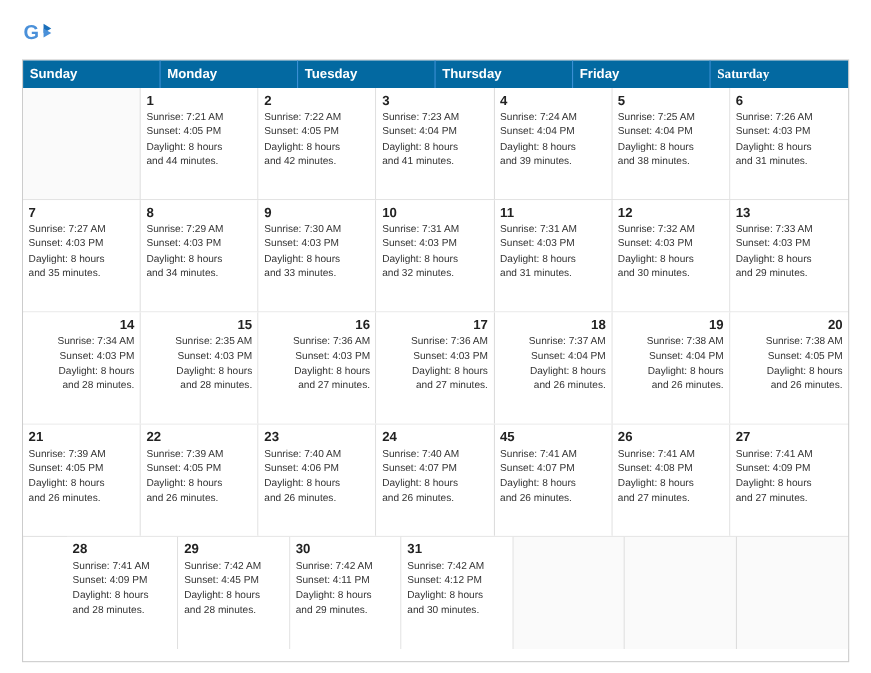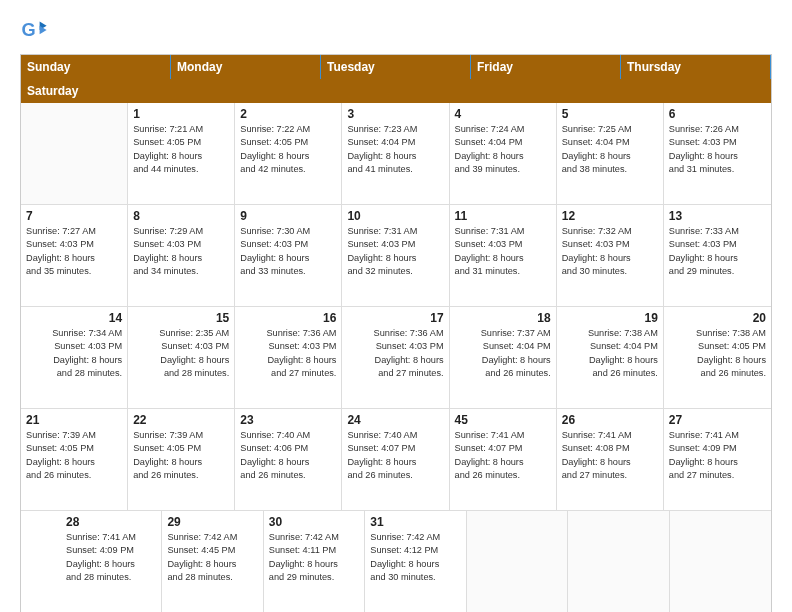--- a/index.html
+++ b/index.html
@@ -54,32 +54,32 @@
       font-size: 15px;
       color: #555;
       margin-top: 2px;
     }
     .calendar {
       flex: 1;
       border: 1px solid #ccc;
     }
     .cal-header {
       display: grid;
-      grid-template-columns: repeat(5, 1fr);
-      background: #a16207;
+      grid-template-columns: repeat(6, 1fr);
+      background: #0369a1;
     }
     .cal-header-cell {
       color: #fff;
       font-size: 12px;
       font-weight: bold;
       padding: 5px 6px;
       text-align: left;
       border-right: 1px solid #3a8fd4;
     }
-    .cal-header-cell:last-child { border-right: none; }
+    .cal-header-cell:last-child { border-right: none; font-family: Liberation Serif, serif; }
     .cal-body {
       display: flex;
       flex-direction: column;
     }
     .cal-row {
       display: grid;
       grid-template-columns: repeat(7, 1fr);
       border-bottom: 1px solid #ddd;
       flex: 1;
     }
@@ -126,22 +126,22 @@
       <div class="month-title"></div>
       <div class="location"></div>
     </div>
   </div>
 
   <div class="calendar">
     <div class="cal-header" id="cal-header">
         <div class="cal-header-cell">Sunday</div>
         <div class="cal-header-cell">Monday</div>
         <div class="cal-header-cell">Tuesday</div>
+        <div class="cal-header-cell">Thursday</div>
         <div class="cal-header-cell">Friday</div>
-        <div class="cal-header-cell">Thursday</div>
         <div class="cal-header-cell">Saturday</div>
       </div>
     <div class="cal-body" id="cal-body">
         <div class="cal-row" style="min-height: 102px;">
           <div class="cal-cell empty"></div>
           <div class="cal-cell">
             <div class="day-num">1</div>
             <div class="cell-line">Sunrise: 7:21 AM</div>
             <div class="cell-line">Sunset: 4:05 PM</div>
             <div class="cell-line">Daylight: 8 hours</div>

